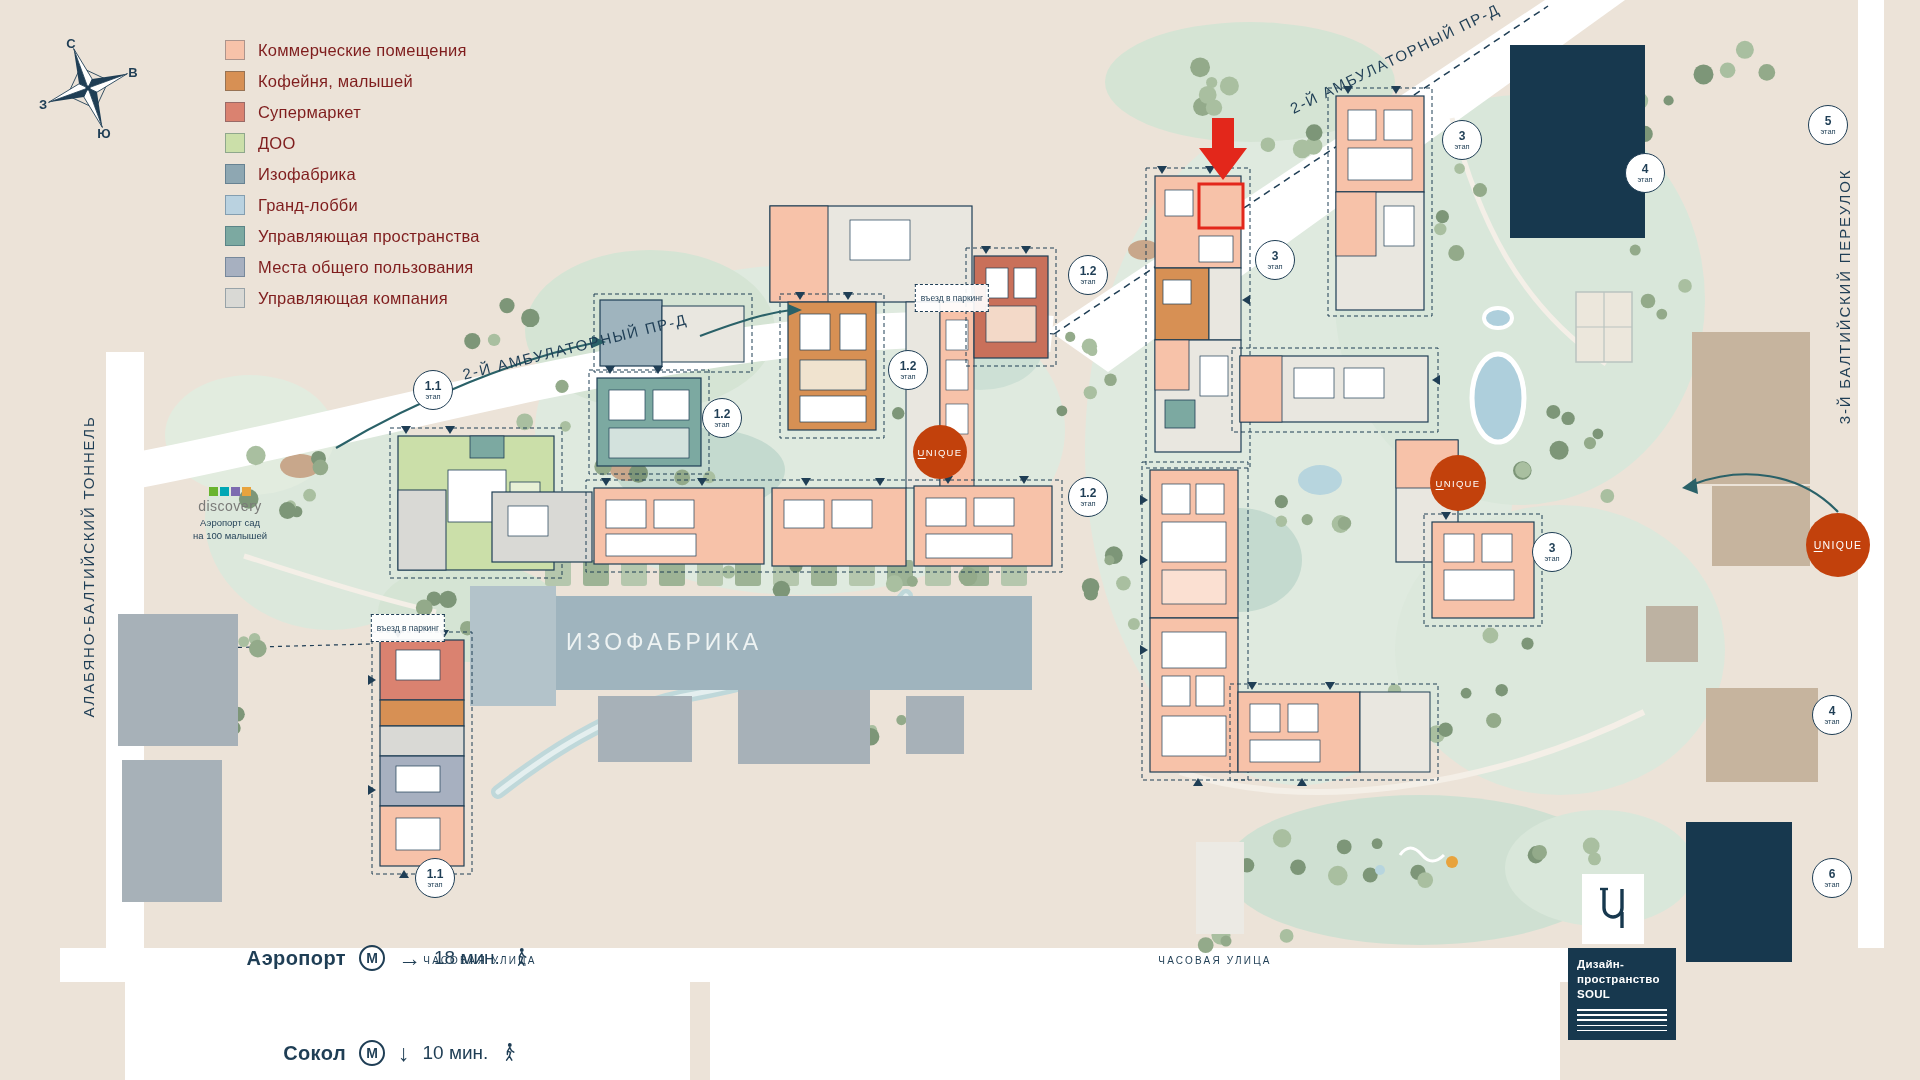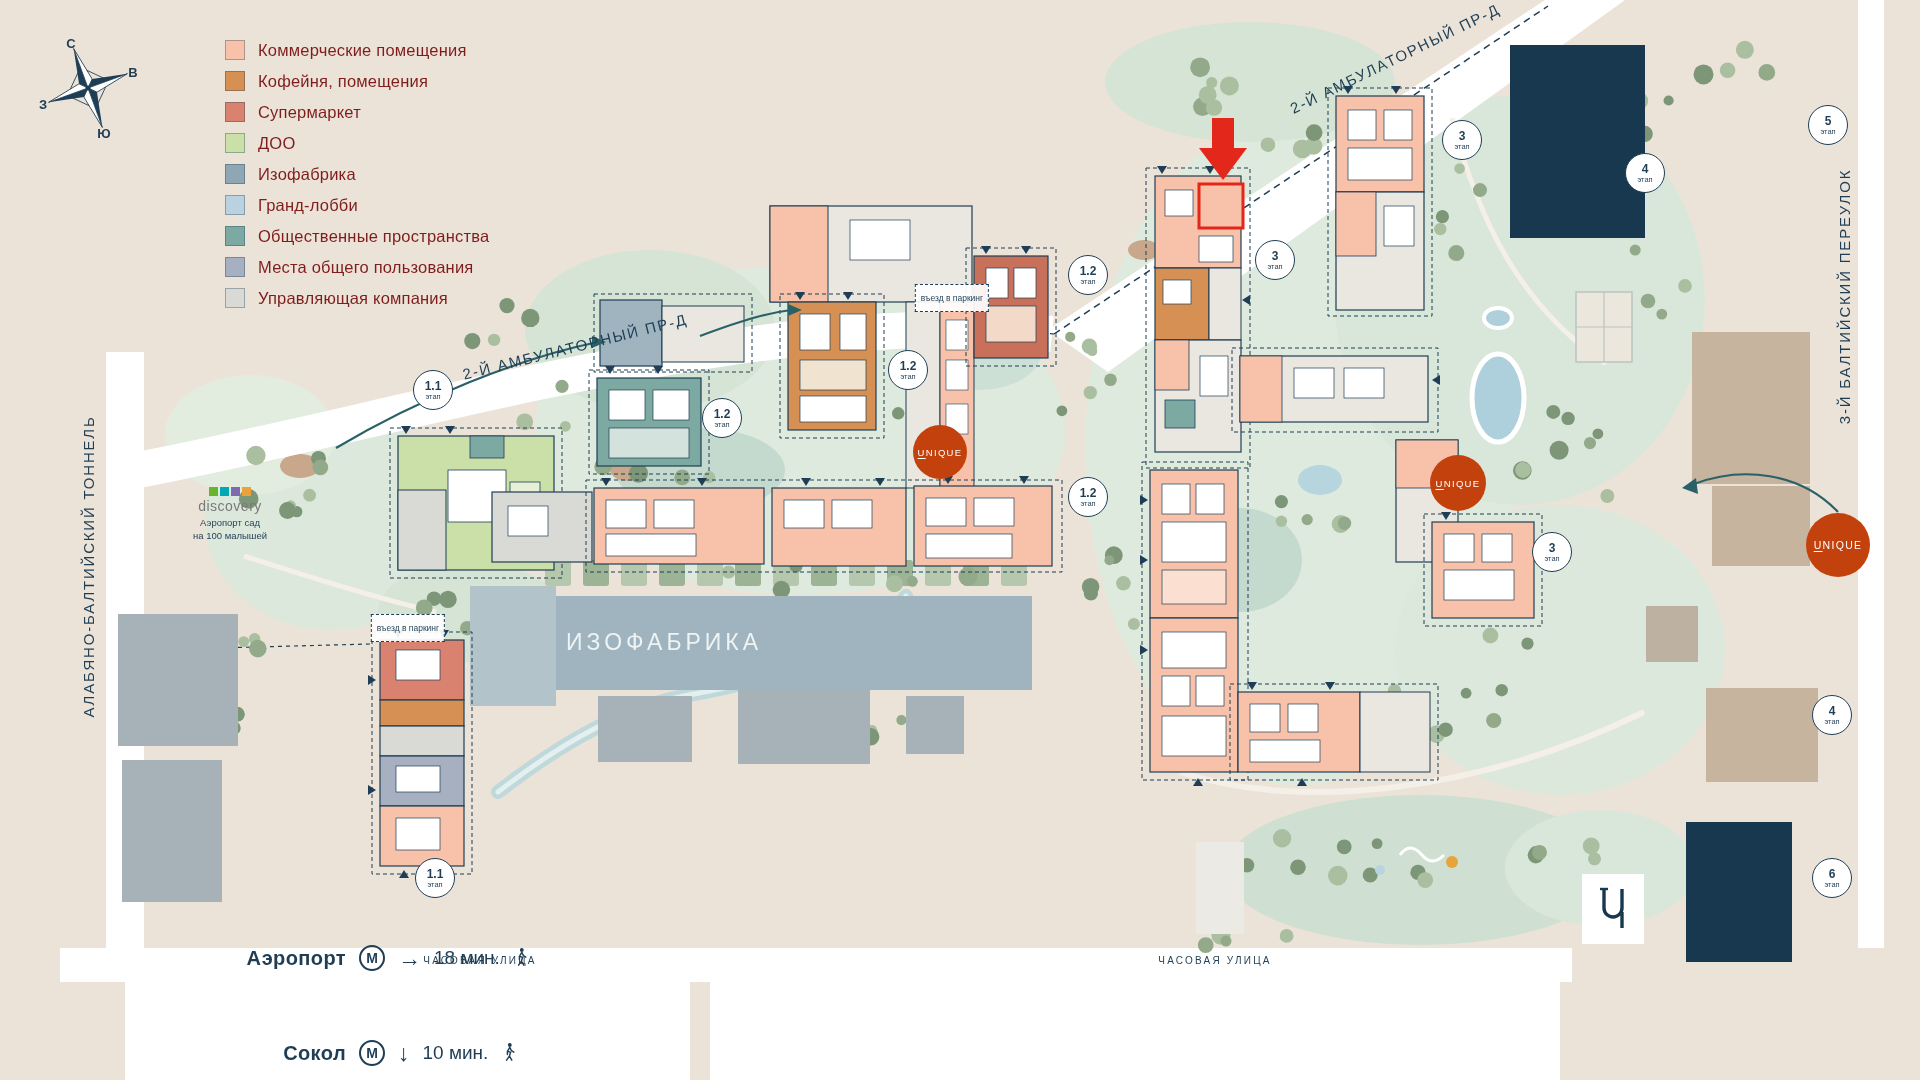--- a/index.html
+++ b/index.html
@@ -502,41 +502,41 @@
     <span class="pt" style="left:11px;top:74px">З</span>
   </div>
 
   <div id="legend">
     <div class="legend-row">
         <span class="sw" style="background: rgb(247, 194, 169);"></span>
         <span class="legend-label">Коммерческие помещения</span>
       </div>
     <div class="legend-row">
         <span class="sw" style="background: rgb(215, 144, 84);"></span>
-        <span class="legend-label">Кофейня, помещения</span>
+        <span class="legend-label">Кофейня, малышей</span>
       </div>
     <div class="legend-row">
         <span class="sw" style="background: rgb(218, 130, 112);"></span>
         <span class="legend-label">Супермаркет</span>
       </div>
     <div class="legend-row">
         <span class="sw" style="background: rgb(203, 223, 169);"></span>
         <span class="legend-label">ДОО</span>
       </div>
     <div class="legend-row">
         <span class="sw" style="background: rgb(142, 167, 178);"></span>
         <span class="legend-label">Изофабрика</span>
       </div>
     <div class="legend-row">
         <span class="sw" style="background: rgb(186, 210, 224);"></span>
         <span class="legend-label">Гранд-лобби</span>
       </div>
     <div class="legend-row">
         <span class="sw" style="background: rgb(124, 169, 161);"></span>
-        <span class="legend-label">Общественные пространства</span>
+        <span class="legend-label">Управляющая пространства</span>
       </div>
     <div class="legend-row">
         <span class="sw" style="background: rgb(167, 176, 192);"></span>
         <span class="legend-label">Места общего пользования</span>
       </div>
     <div class="legend-row">
         <span class="sw" style="background: rgb(217, 217, 213);"></span>
         <span class="legend-label">Управляющая компания</span>
       </div>
   </div>
@@ -654,14 +654,20 @@
       </svg>
   </div>
 
   <div id="soul-card">
     <svg width="32" height="46" viewBox="0 0 32 46">
       <path d="M7,3 V22 a9,9 0 0 0 18,0 V3" stroke="#17384e" stroke-width="3.4" fill="none"></path>
       <path d="M25,26 v16" stroke="#17384e" stroke-width="3.4" fill="none"></path>
       <path d="M3,3 h8" stroke="#17384e" stroke-width="2.4" fill="none"></path>
     </svg>
   </div>
+  <div id="soul-box">
+    <div class="soul-line">Дизайн-</div>
+    <div class="soul-line">пространство</div>
+    <div class="soul-line">SOUL</div>
+    <div class="soul-stripes"></div>
+  </div>
 
 </div>
 
 </body></html>

